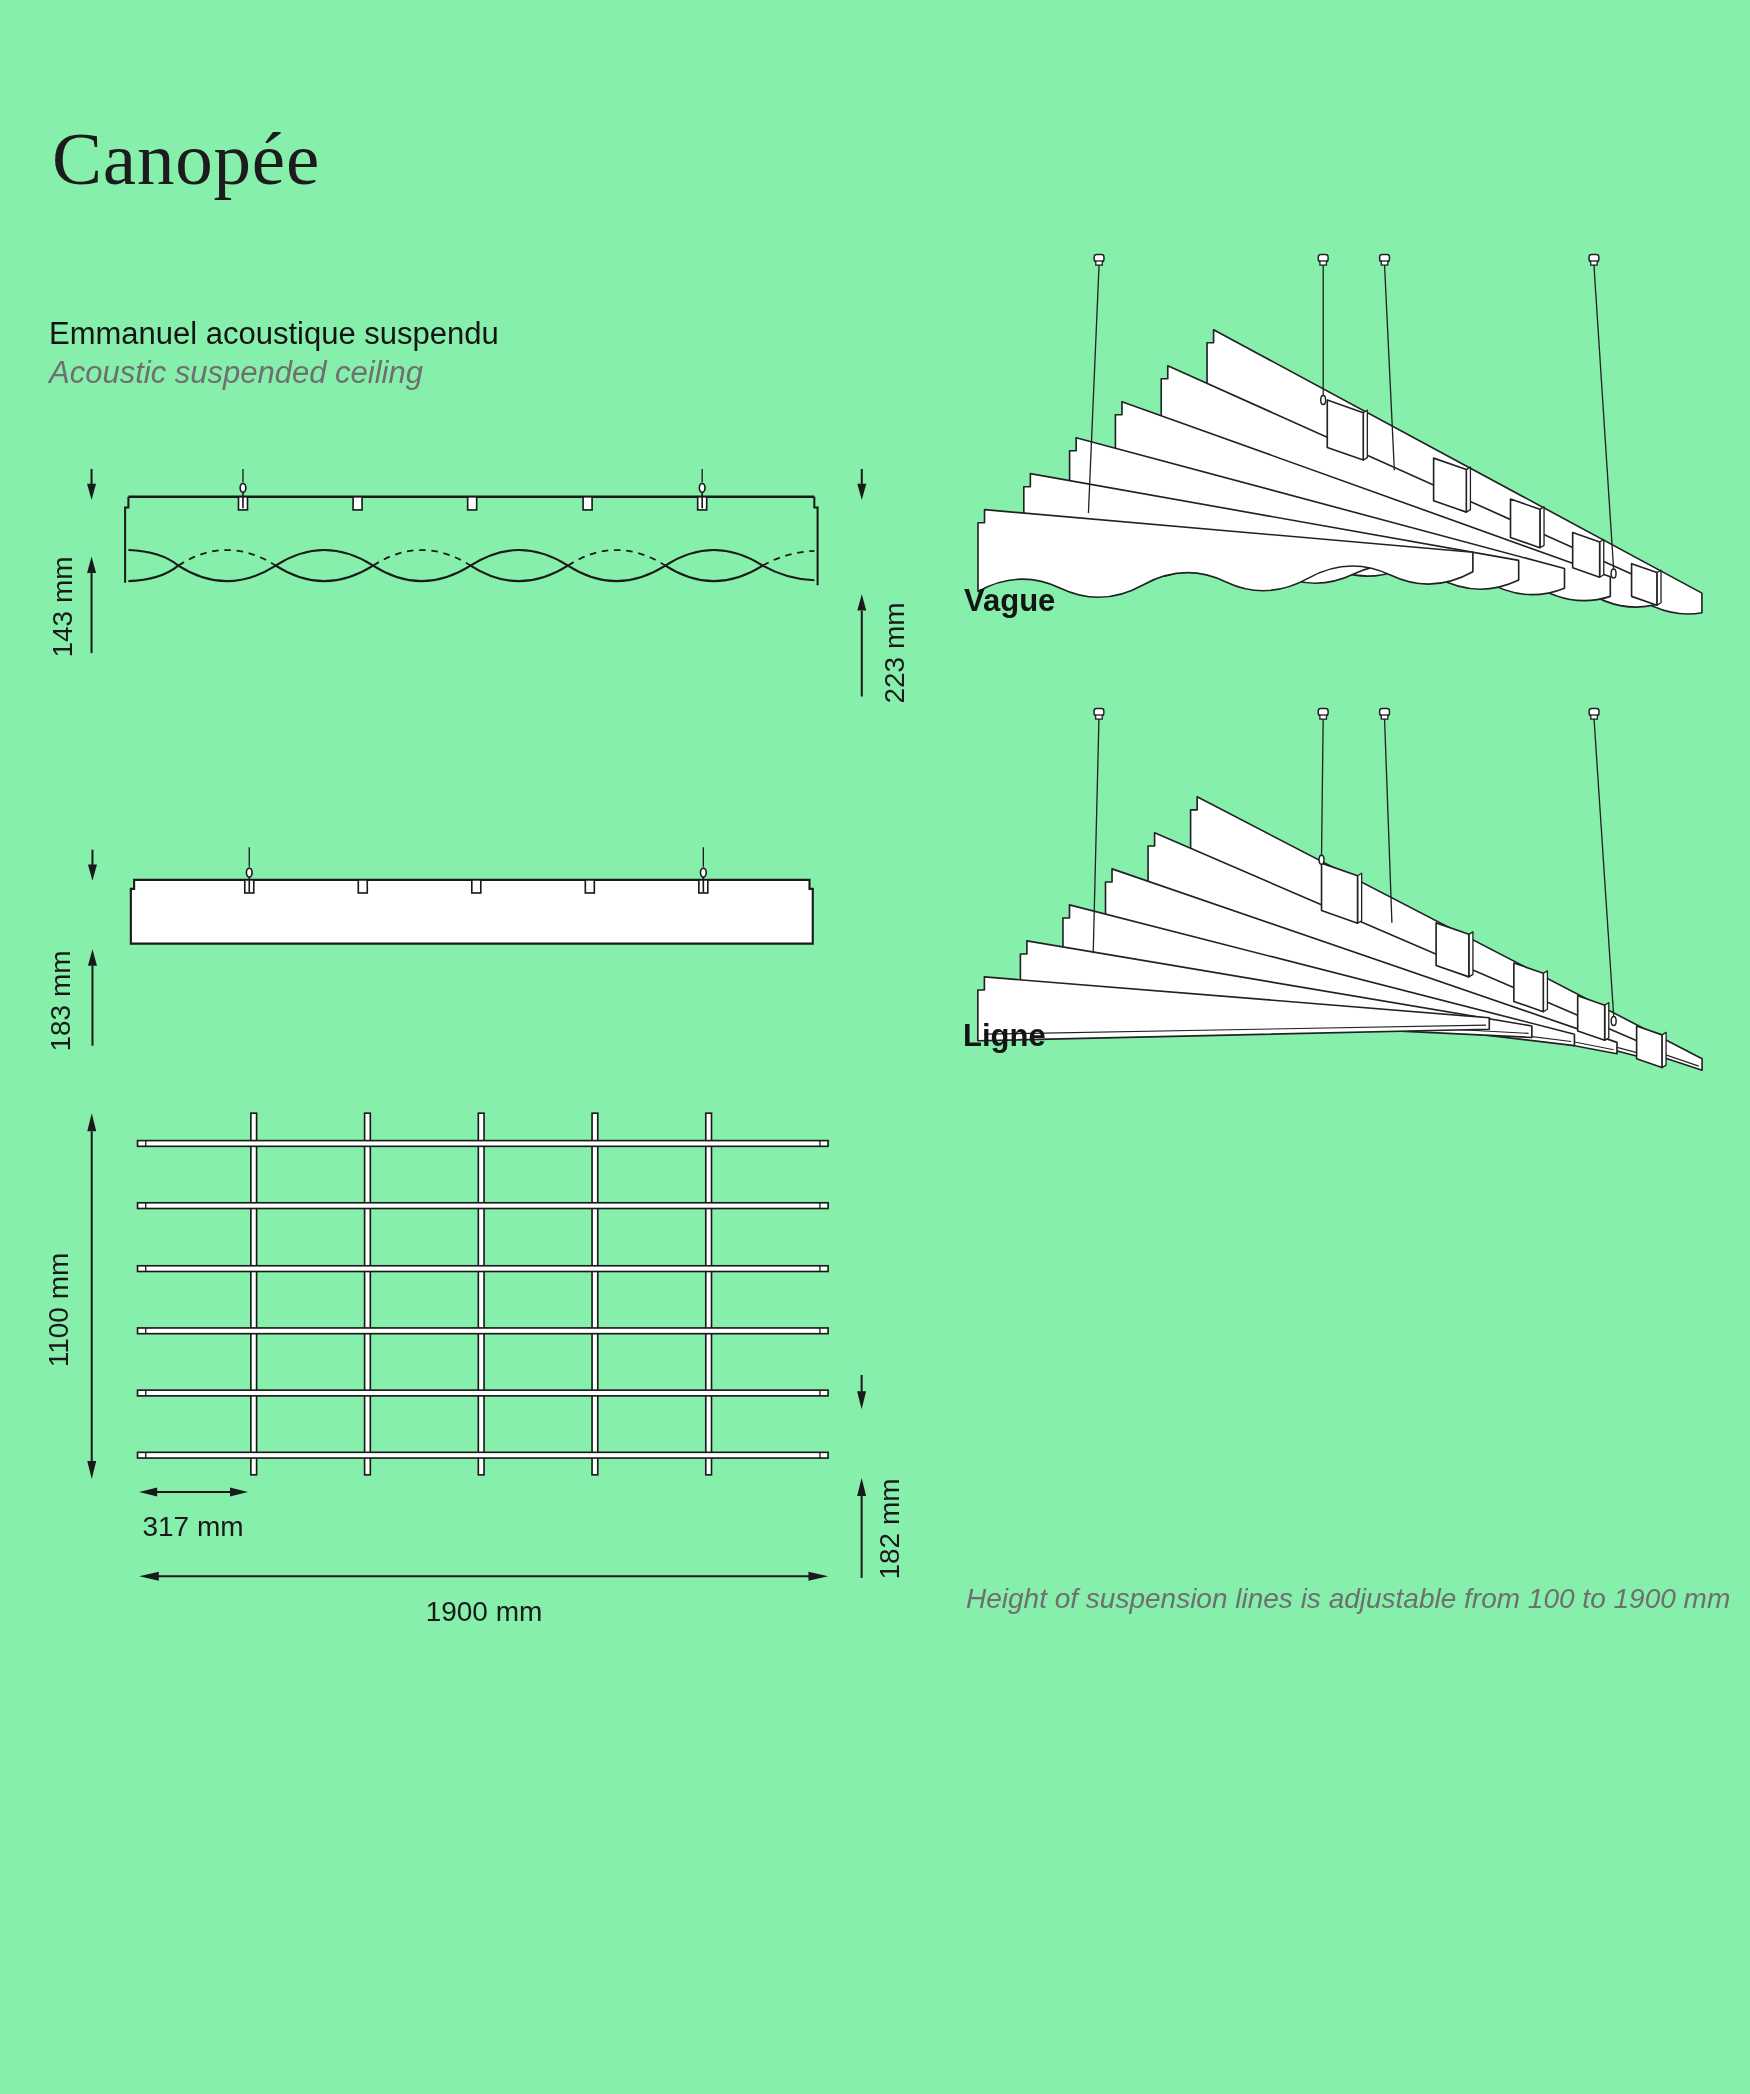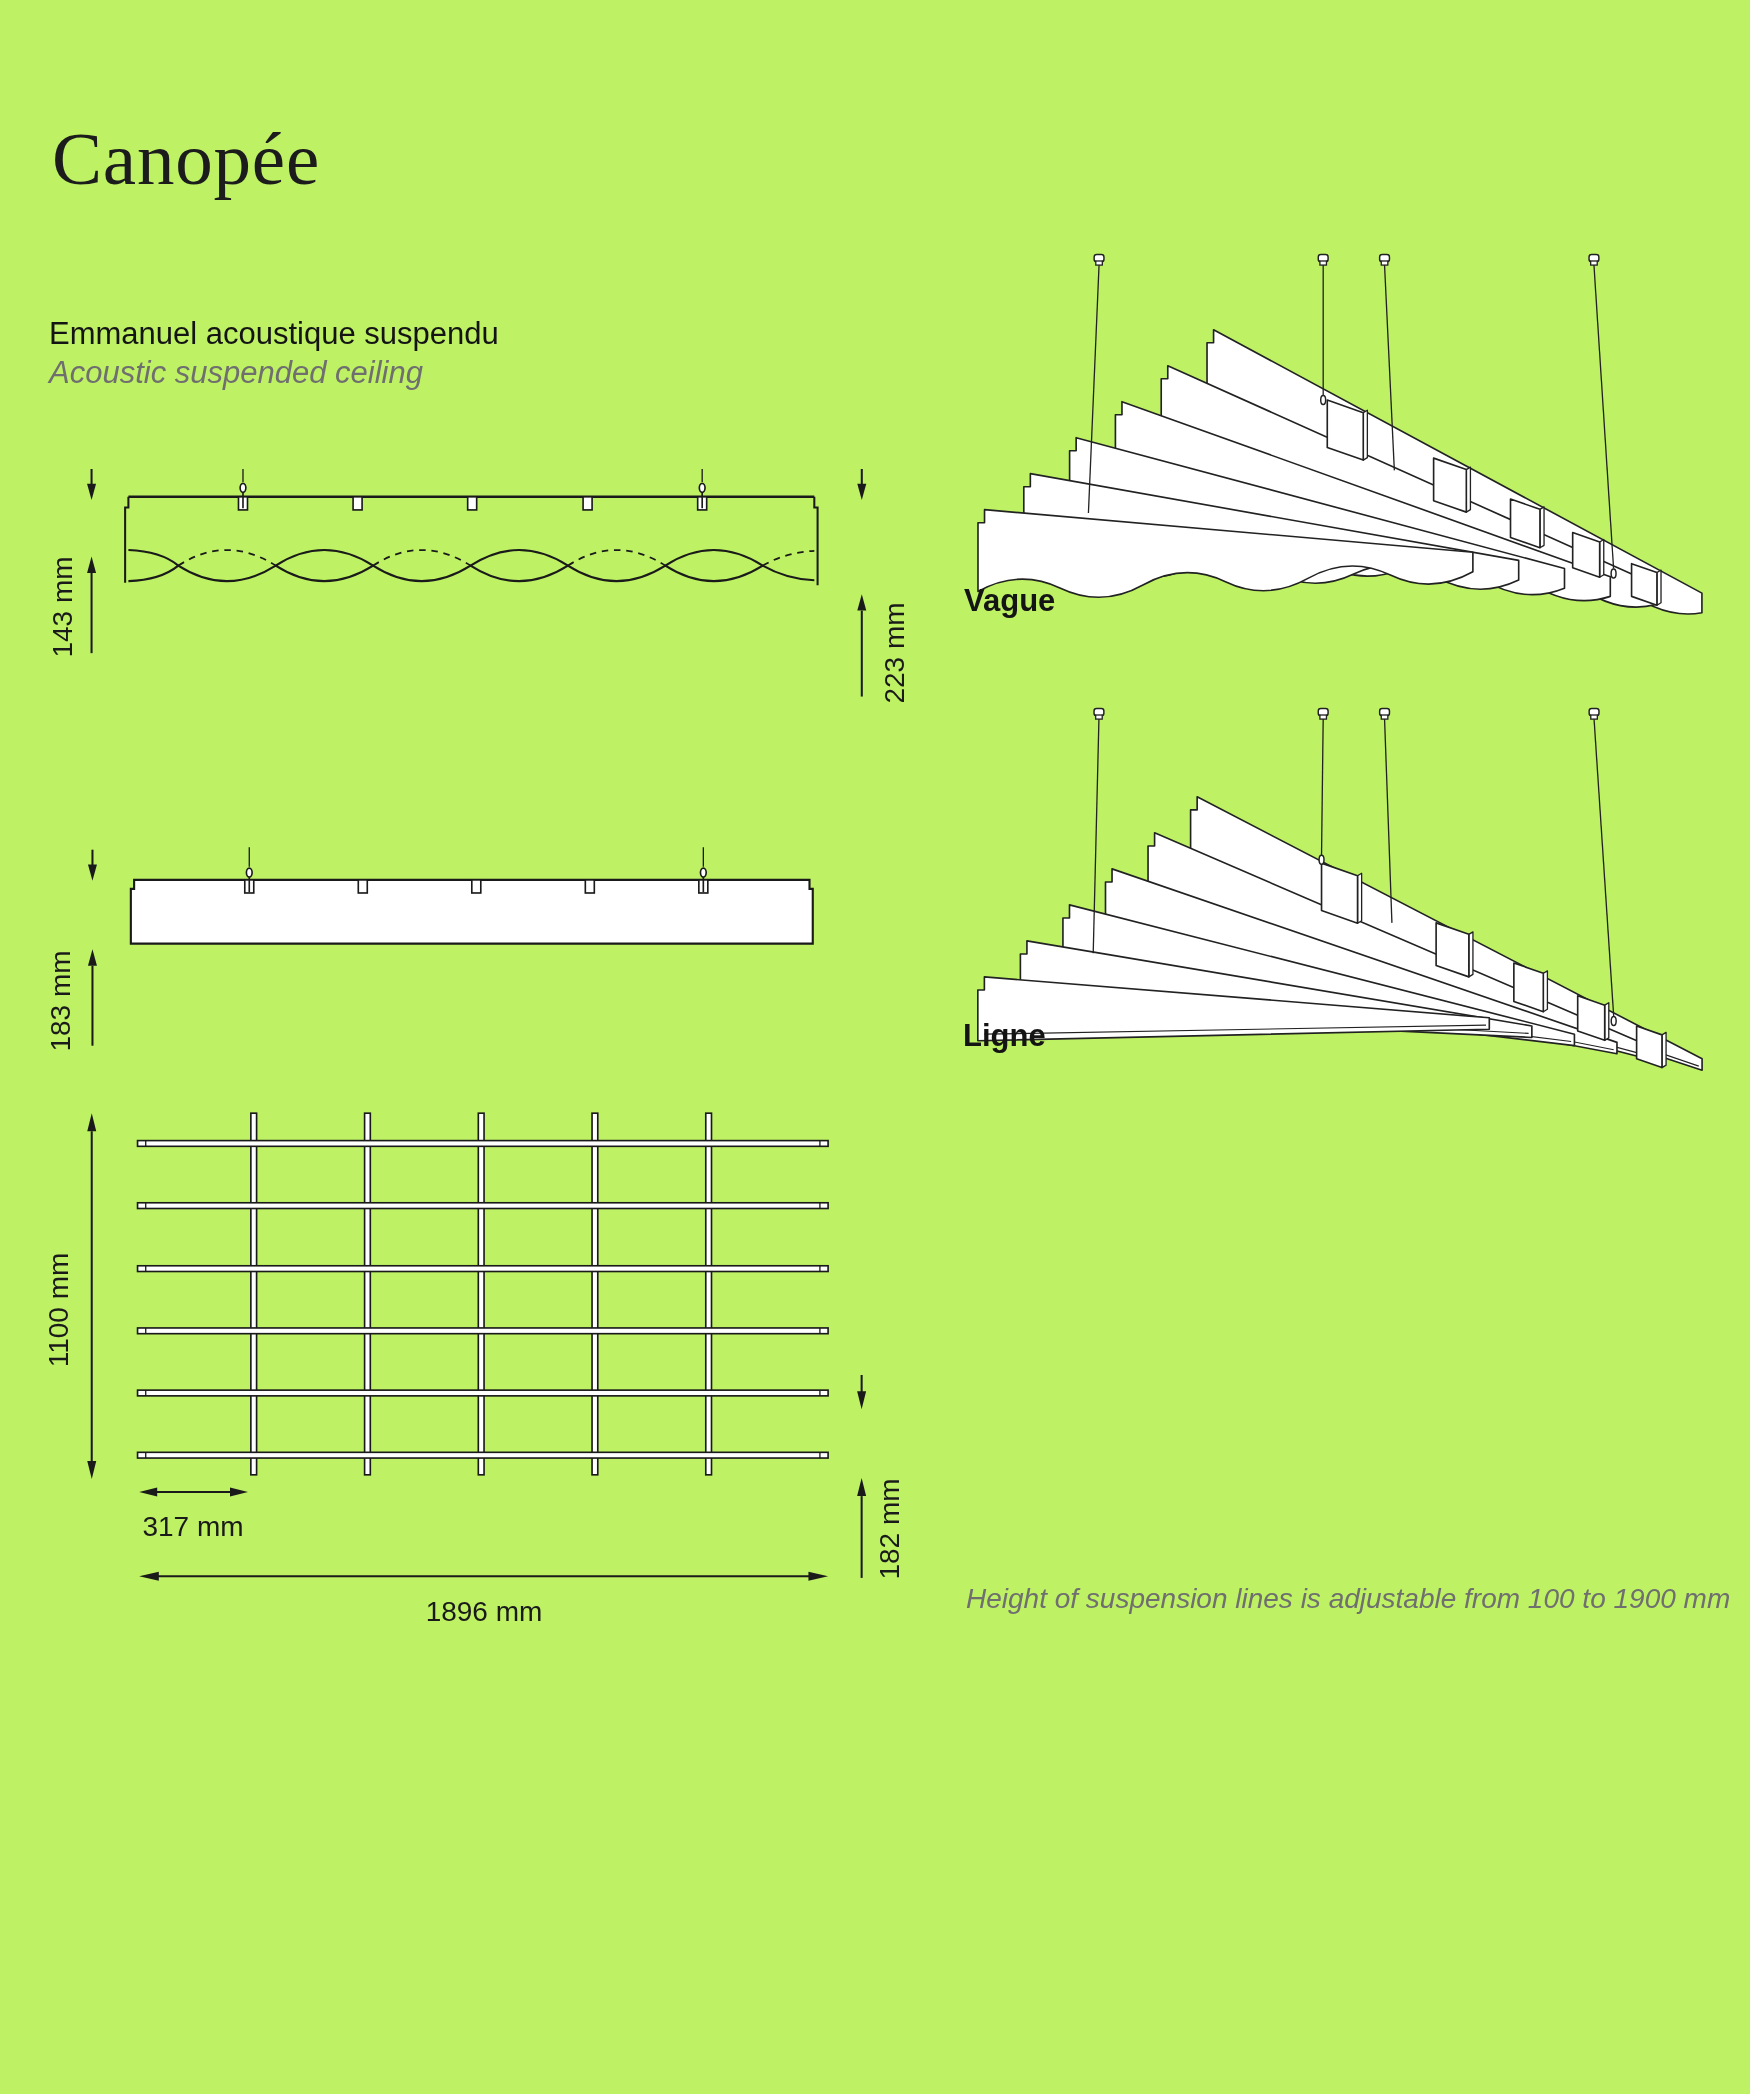--- a/index.html
+++ b/index.html
@@ -1,16 +1,16 @@
 <!DOCTYPE html>
 <html style="font-size:13px"><head>
 <meta charset="utf-8">
 <style>
   html,body{margin:0;padding:0;background:#fff;}
-  #page{position:relative;width:1750px;height:2095px;background:#bef264;overflow:hidden;
+  #page{position:relative;width:1750px;height:2095px;background:#86efac;overflow:hidden;
         font-family:"Liberation Sans",sans-serif;color:#1a1a1a;}
   .abs{position:absolute;}
   #title{left:52px;top:116px;font-family:"Liberation Serif",serif;font-size:75px;
          font-weight:400;color:#1c1c1c;letter-spacing:0.8px;}
   #designer{left:53px;top:214px;font-size:34px;color:#2e2e2e;}
   #sub-fr{left:49px;top:316px;font-size:31px;color:#141414;}
   #sub-en{left:49px;top:355px;font-size:31px;font-style:italic;color:#6f6f6f;}
   .dim{font-size:28px;color:#1a1a1a;white-space:nowrap;}
   .vdim{transform:translate(-50%,-50%) rotate(-90deg);}
   .hdim{transform:translate(-50%,0);}
@@ -155,21 +155,21 @@
       <polygon points="928,570.5 928,581.5 952,576" fill="#1a1a1a" stroke="none"></polygon>
 
       <line x1="993" y1="330" x2="993" y2="352" stroke-width="2.5"></line>
       <polygon points="987.5,350 998.5,350 993,372" fill="#1a1a1a" stroke="none"></polygon>
       <polygon points="987.5,478 998.5,478 993,456" fill="#1a1a1a" stroke="none"></polygon>
       <line x1="993" y1="478" x2="993" y2="578" stroke-width="2.5"></line>
     </g>
   </svg>
   <div class="abs dim vdim" style="left:59px;top:1310px">1100 mm</div>
   <div class="abs dim hdim" style="left:193px;top:1511px">317 mm</div>
-  <div class="abs dim hdim" style="left:484px;top:1596px">1896 mm</div>
+  <div class="abs dim hdim" style="left:484px;top:1596px">1900 mm</div>
   <div class="abs dim vdim" style="left:890px;top:1529px">182 mm</div>
 
   <svg class="abs" id="persp-vague" style="left:949px;top:225px" width="786" height="409" viewBox="0 0 960 500">
       <path d="M315 268 L315 144 L323 144 L323 128 L920 450 L920 474 Q869.5833333333333 482.83333333333337 819.1666666666666 439.6666666666667 Q768.75 396.5 718.3333333333334 405.3333333333333 Q667.9166666666667 414.16666666666663 617.5 371 Q567.0833333333334 327.8333333333333 516.6666666666667 336.66666666666663 Q466.25 345.5 415.8333333333333 302.33333333333337 Q365.41666666666663 259.1666666666667 315 268 Z" fill="#fff" stroke="#222" stroke-width="2" stroke-linejoin="round"></path>
       <path d="M259 304 L259 188 L267 188 L267 172 L864 440 L864 464 Q813.5833333333333 476.66666666666663 763.1666666666666 437.3333333333333 Q712.75 398 662.3333333333334 410.6666666666667 Q611.9166666666667 423.33333333333337 561.5 384 Q511.08333333333337 344.66666666666663 460.6666666666667 357.3333333333333 Q410.25 370 359.8333333333333 330.66666666666663 Q309.41666666666663 291.3333333333333 259 304 Z" fill="#fff" stroke="#222" stroke-width="2" stroke-linejoin="round"></path>
       <path d="M203 340 L203 232 L211 232 L211 216 L808 430 L808 454 Q757.5833333333333 470.5 707.1666666666666 435 Q656.75 399.5 606.3333333333334 416 Q555.9166666666667 432.5 505.5 397 Q455.08333333333337 361.5 404.6666666666667 378 Q354.25 394.5 303.8333333333333 359 Q253.41666666666666 323.5 203 340 Z" fill="#fff" stroke="#222" stroke-width="2" stroke-linejoin="round"></path>
       <path d="M147 376 L147 276 L155 276 L155 260 L752 420 L752 444 Q701.5833333333333 464.33333333333337 651.1666666666666 432.6666666666667 Q600.75 401 550.3333333333334 421.3333333333333 Q499.9166666666667 441.66666666666663 449.5 410 Q399.08333333333337 378.33333333333337 348.6666666666667 398.6666666666667 Q298.25 419 247.83333333333331 387.3333333333333 Q197.41666666666666 355.66666666666663 147 376 Z" fill="#fff" stroke="#222" stroke-width="2" stroke-linejoin="round"></path>
       <path d="M91 412 L91 320 L99 320 L99 304 L696 410 L696 434 Q645.5833333333333 458.16666666666663 595.1666666666666 430.3333333333333 Q544.75 402.5 494.33333333333337 426.6666666666667 Q443.9166666666667 450.83333333333337 393.5 423 Q343.08333333333337 395.16666666666663 292.6666666666667 419.3333333333333 Q242.25 443.5 191.83333333333331 415.6666666666667 Q141.41666666666666 387.83333333333337 91 412 Z" fill="#fff" stroke="#222" stroke-width="2" stroke-linejoin="round"></path>
       <path d="M35 448 L35 364 L43 364 L43 348 L640 400 L640 424 Q589.5833333333333 452 539.1666666666666 428 Q488.75 404 438.33333333333337 432 Q387.9166666666667 460 337.5 436 Q287.08333333333337 412 236.66666666666669 440 Q186.25 468 135.83333333333331 444 Q85.41666666666666 420 35 448 Z" fill="#fff" stroke="#222" stroke-width="2" stroke-linejoin="round"></path>
       <line x1="183" y1="49" x2="170" y2="352" stroke="#222" stroke-width="1.6"></line>

